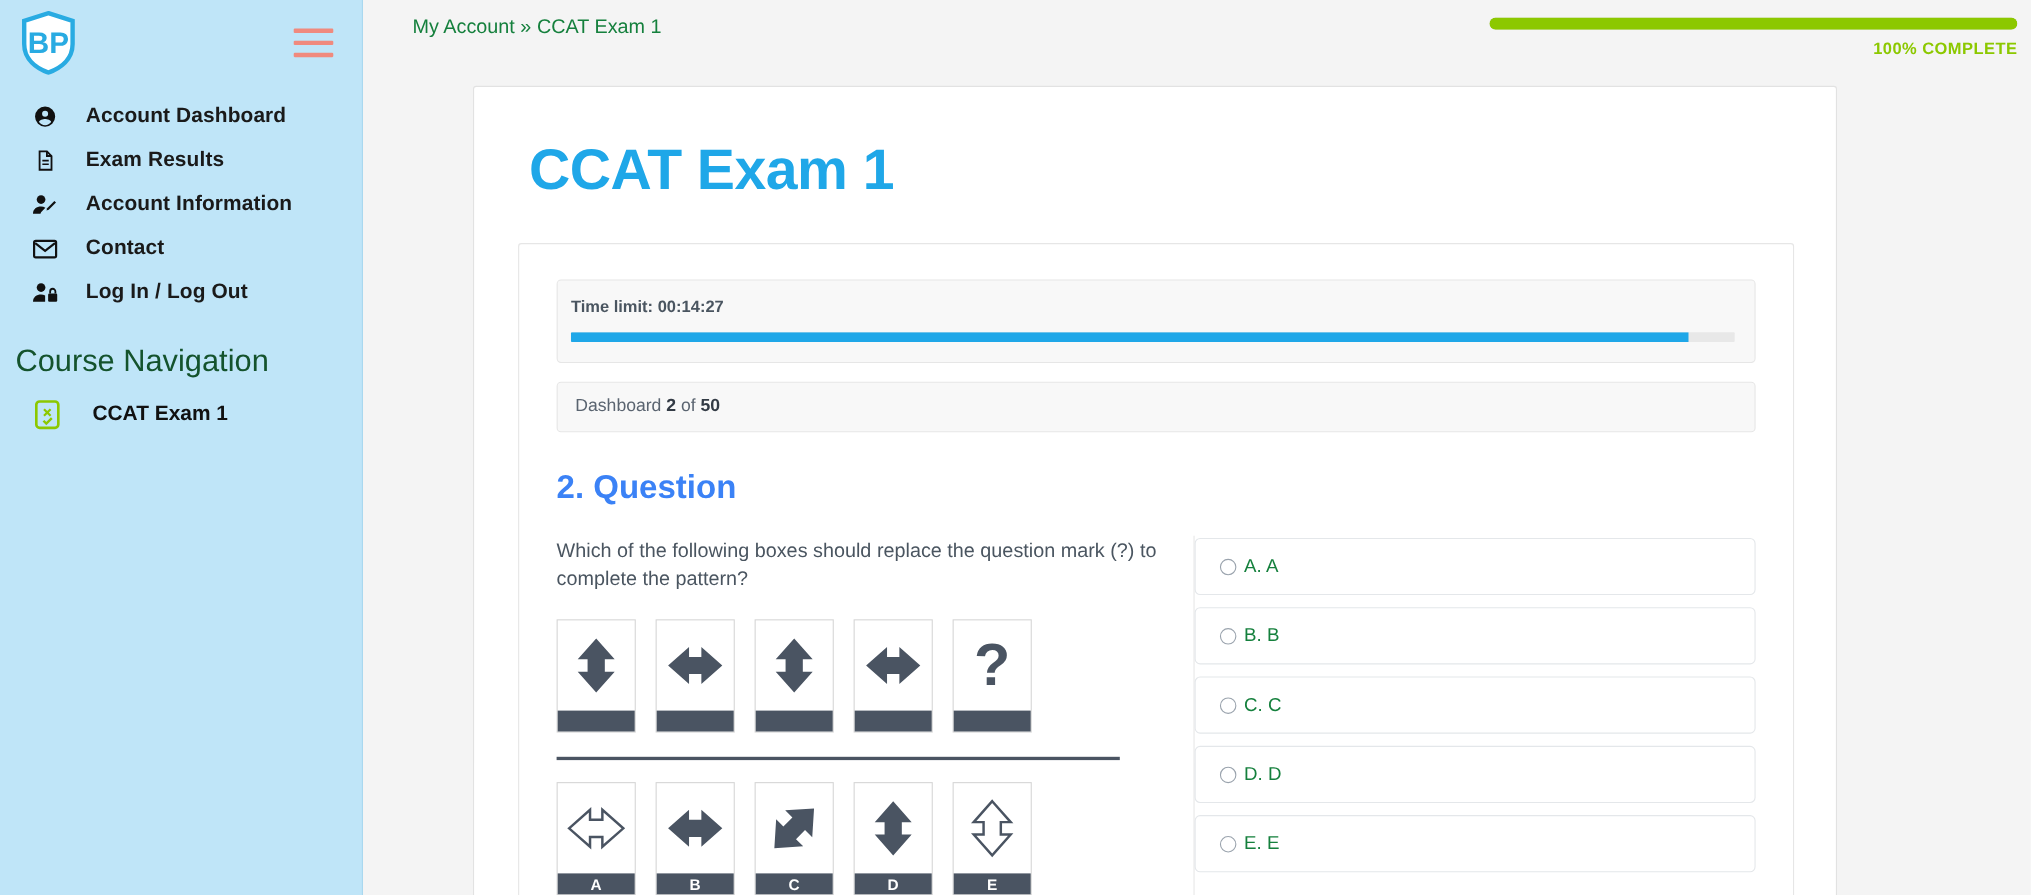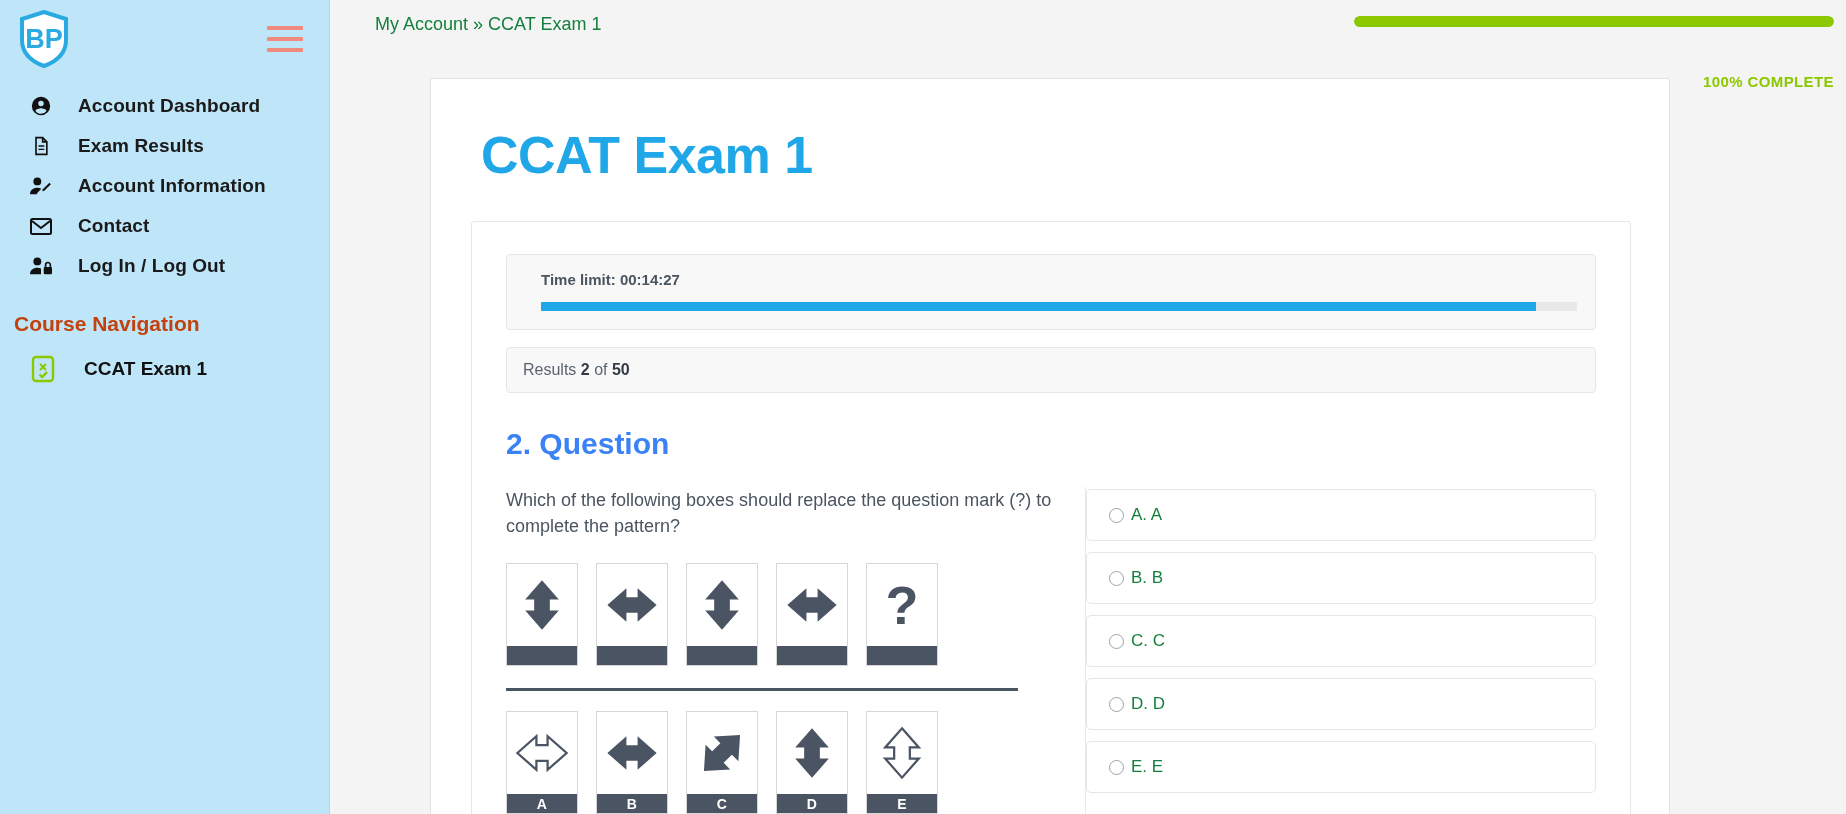--- a/index.html
+++ b/index.html
@@ -66,23 +66,23 @@
   }
   .nav-label {
     margin-left: 24px;
     font-size: 19px;
     color: #1a1a1a;
     font-family: "Liberation Sans", sans-serif;
     letter-spacing: .1px;
   }
   .course-nav-title {
     margin: 26px 0 0 14px;
-    font-size: 21px;
-    font-weight: bold;
-    color: #c2410c;
+    font-size: 28px;
+    font-weight: normal;
+    color: #14532d;
   }
   .course-item {
     display: flex; align-items: center;
     padding: 18px 0 0 28px;
     cursor: pointer;
   }
   .course-icon {
     width: 30px; height: 30px;
     flex: 0 0 30px;
     display: flex; align-items: center; justify-content: center;
@@ -114,21 +114,20 @@
     color: #1c9fe0;
     white-space: nowrap;
   }
   .breadcrumb span { color: #15803d; }
   .progress-wrap {
     width: 480px;
     display: flex; flex-direction: column;
     align-items: flex-end;
     padding-top: 2px;
     margin-right: 2px;
-    gap: 37px;
   }
   .progress-track {
     width: 480px; height: 11px;
     background: #e4e4e4;
     border-radius: 6px;
     overflow: hidden;
   }
   .progress-fill {
     height: 100%;
     background: #8cc800;
@@ -166,21 +165,21 @@
     margin: 0 0 0 2px;
     padding: 32px 34px 34px 34px;
     background: #fff;
     height: 760px;
   }
 
   .timer-box {
     background: #f8f8f8;
     border: 1px solid #e6e6e6;
     border-radius: 4px;
-    padding: 16px 18px 18px 34px;
+    padding: 16px 18px 18px 12px;
   }
   .timer-label {
     font-size: 15px;
     font-weight: bold;
     color: #4a5560;
     margin-bottom: 14px;
   }
   .timer-track {
     height: 9px;
     width: 100%;
@@ -409,21 +408,21 @@
       <div class="inner-panel">
 
         <div class="timer-box">
           <div class="timer-label">Time limit: 00:14:27</div>
           <div class="timer-track">
             <div class="timer-fill" id="timerFill" style="width: 96%; background: rgb(31, 167, 232);"></div>
           </div>
         </div>
 
         <div class="qcount-box">
-          <span>Results</span>
+          <span>Dashboard</span>
           <b>2</b>
           <span>of</span>
           <b>50</b>
         </div>
 
         <div class="q-heading">2. Question</div>
 
         <div class="q-body">
 
           <div class="q-left">

